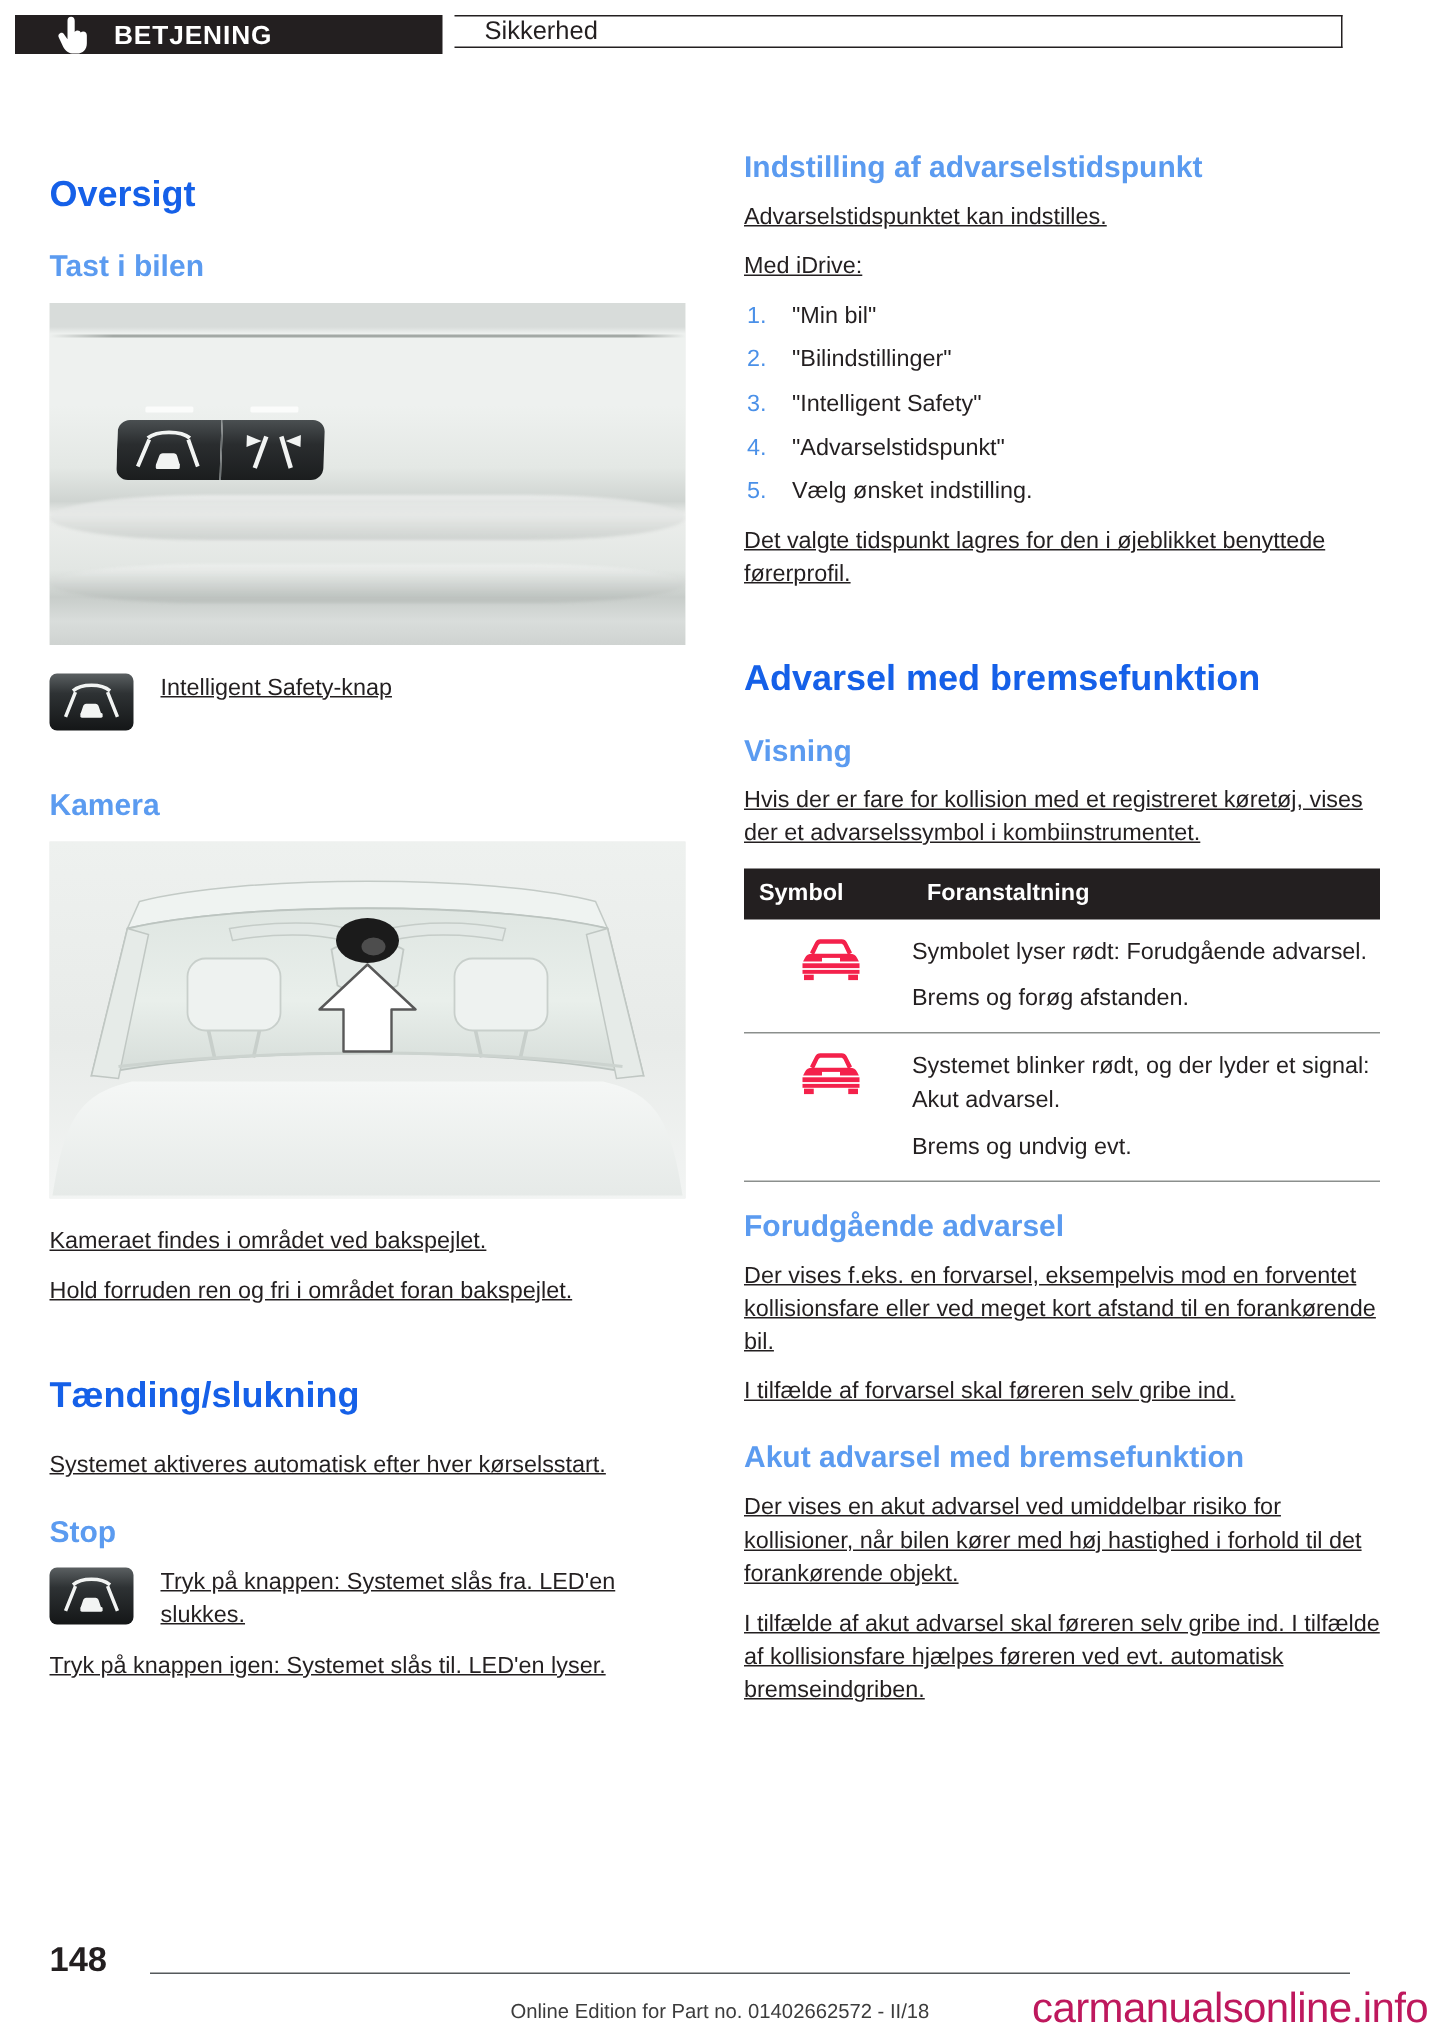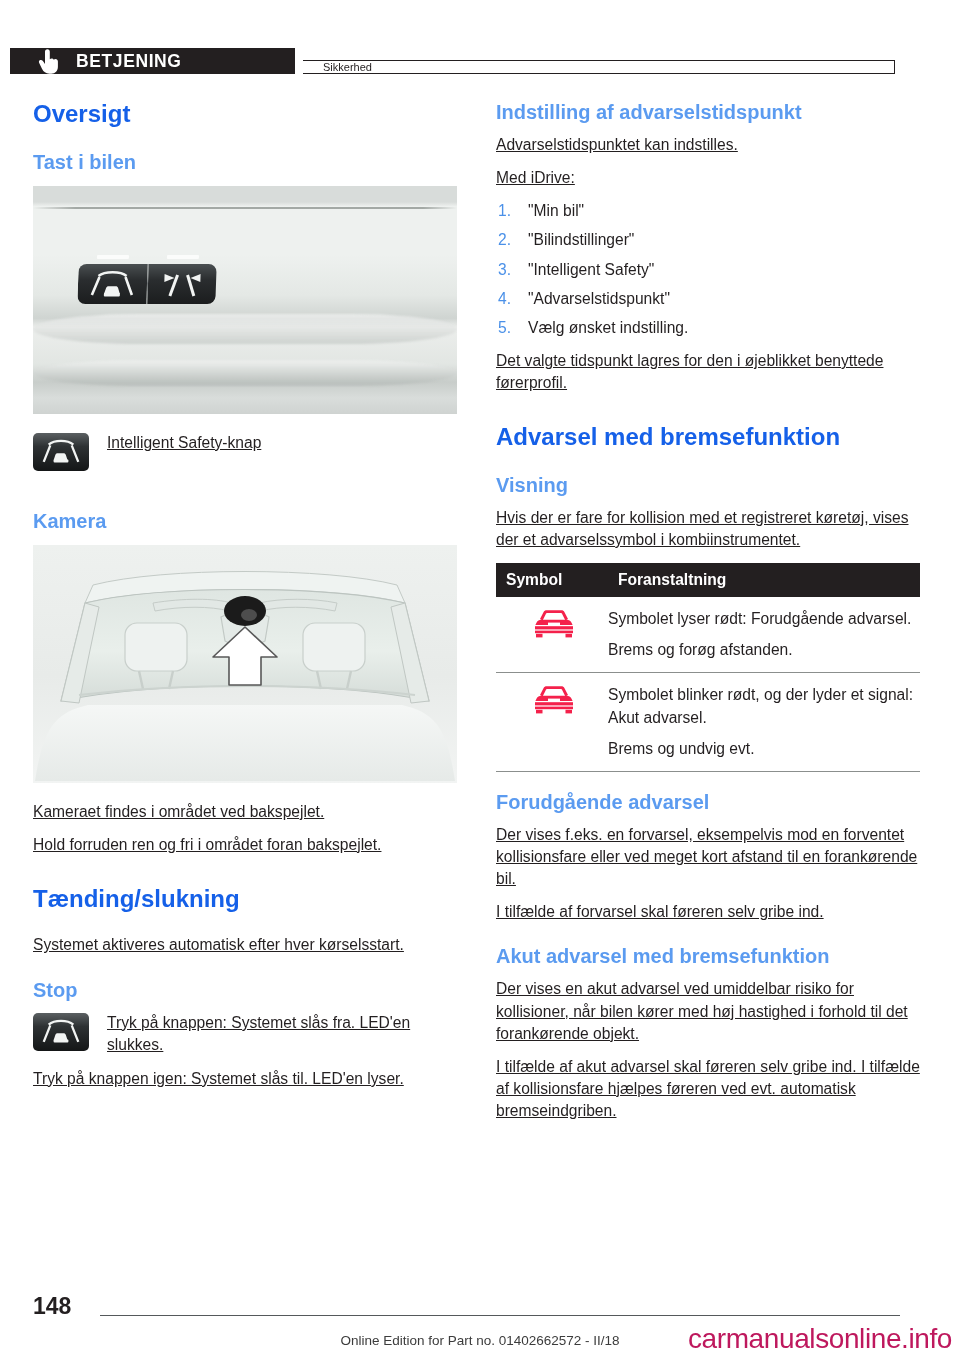--- a/index.html
+++ b/index.html
@@ -12,26 +12,26 @@
     height: 1362px;
     position: relative;
     font-family: "Liberation Sans", sans-serif;
     color: #231f20;
     overflow: hidden;
   }
 
   
   .header {
     position: absolute;
-    top: 26px;
+    top: 10px;
     left: 10px;
     width: 885px;
     height: 48px;
     display: flex;
-    align-items: flex-end;
+    align-items: flex-start;
   }
   .header-chapter {
     width: 285px;
     background: #231f20;
     display: flex;
     align-items: center;
     padding-left: 26px;
     box-sizing: border-box;
   }
   .hand-icon {
@@ -52,38 +52,38 @@
     background: #ffffff;
     border: 1px solid #231f20;
     border-left: none;
     margin-left: 8px;
     display: flex;
     align-items: center;
     padding-left: 20px;
     box-sizing: border-box;
   }
   .header-section-label {
-    font-size: 11px;
+    font-size: 17px;
     color: #231f20;
   }
 
   
   .col {
     position: absolute;
     top: 100px;
     width: 424px;
   }
   .col-left  { left: 33px; }
   .col-right { left: 496px; }
 
   h1.h-main {
     font-size: 24px;
     font-weight: bold;
     color: #1560e8;
-    margin: 0 0 22px 0;
+    margin: 16px 0 22px 0;
     line-height: 1.15;
   }
   h2.h-sub {
     font-size: 20px;
     font-weight: bold;
     color: #5b9bf0;
     margin: 0 0 12px 0;
     line-height: 1.2;
   }
   h2.h-sub.tight { margin-bottom: 10px; }
@@ -481,21 +481,21 @@
             <path fill="#f4214b" d="M9 11 L12.5 4.2 C13.2 2.8 14.2 2.2 15.8 2.2 h14.4 c1.6 0 2.6.6 3.3 2 L37 11 l-2.6 1.6 -3-6.2 c-.4-.9-1-1.3-2-1.3 H16.6 c-1 0-1.6.4-2 1.3 l-3 6.2 Z"></path>
             <path fill="#f4214b" d="M5.6 14.6 C6.6 12.6 8 11.8 10.4 11.8 h25.2 c2.4 0 3.8.8 4.8 2.8 l1.2 2.4 H4.4 Z"></path>
             <rect x="4" y="18.2" width="38" height="3.2" fill="#f4214b"></rect>
             <rect x="4" y="22.6" width="38" height="2.6" fill="#f4214b"></rect>
             <rect x="5" y="25.8" width="6.5" height="3.6" fill="#f4214b"></rect>
             <rect x="34.5" y="25.8" width="6.5" height="3.6" fill="#f4214b"></rect>
             <rect x="17" y="14.6" width="12" height="3" fill="#ffffff"></rect>
           </svg>
         </td>
         <td>
-          <p>Symbolet blinker rødt, og der lyder et signal: Akut advarsel.</p>
+          <p>Systemet blinker rødt, og der lyder et signal: Akut advarsel.</p>
           <p>Brems og undvig evt.</p>
         </td>
       </tr>
     </tbody>
   </table>
 
   <div class="spacer-md"></div>
 
   <h2 class="h-sub tight">Forudgående advarsel</h2>
   <p class="body-text">Der vises f.eks. en forvarsel, eksempelvis mod en forventet kollisionsfare eller ved meget kort afstand til en forankørende bil.</p>

